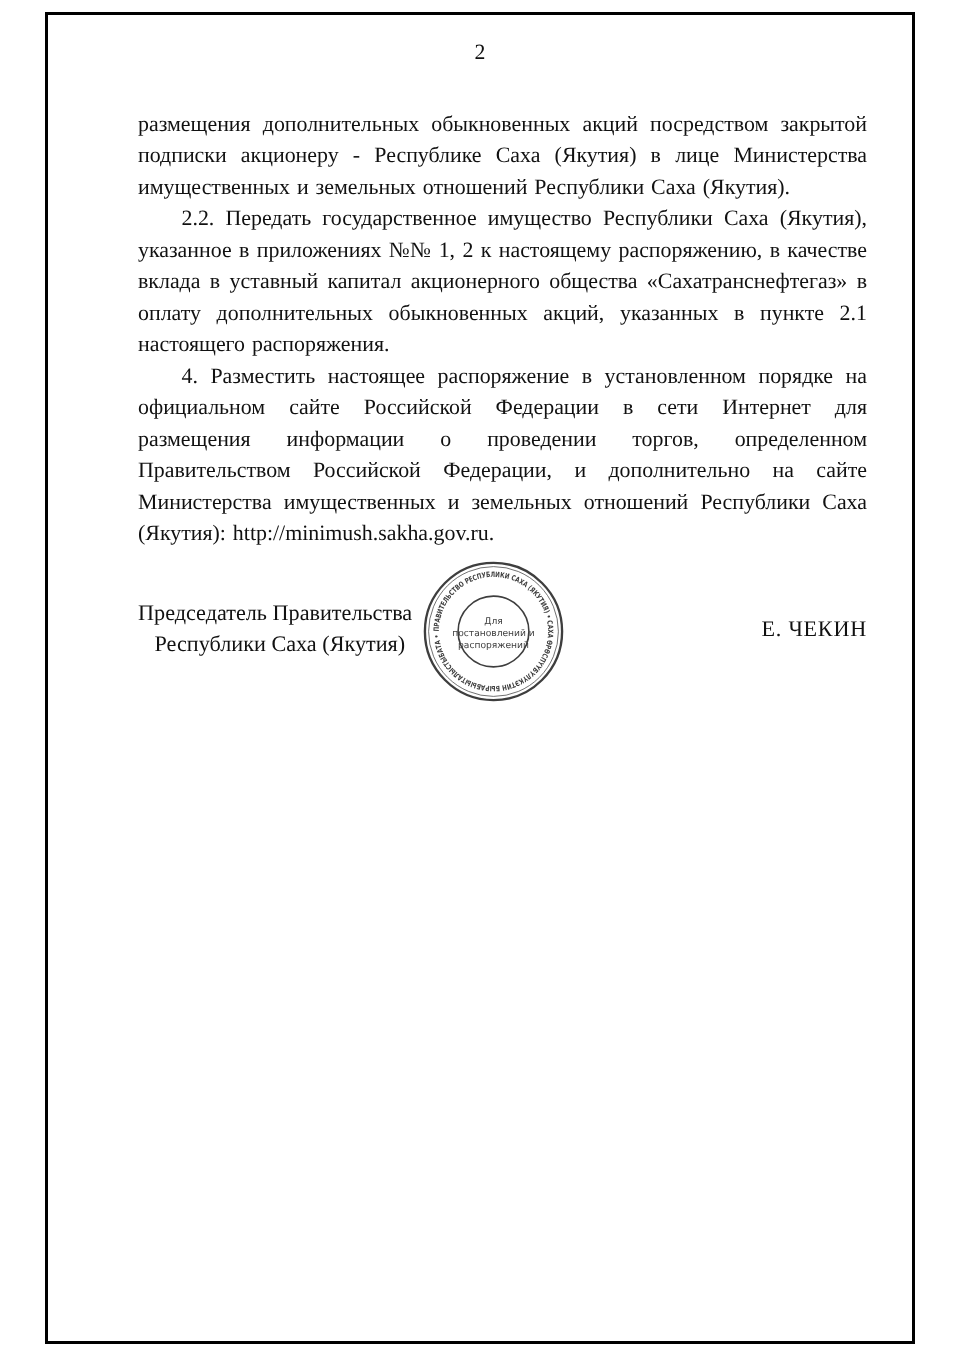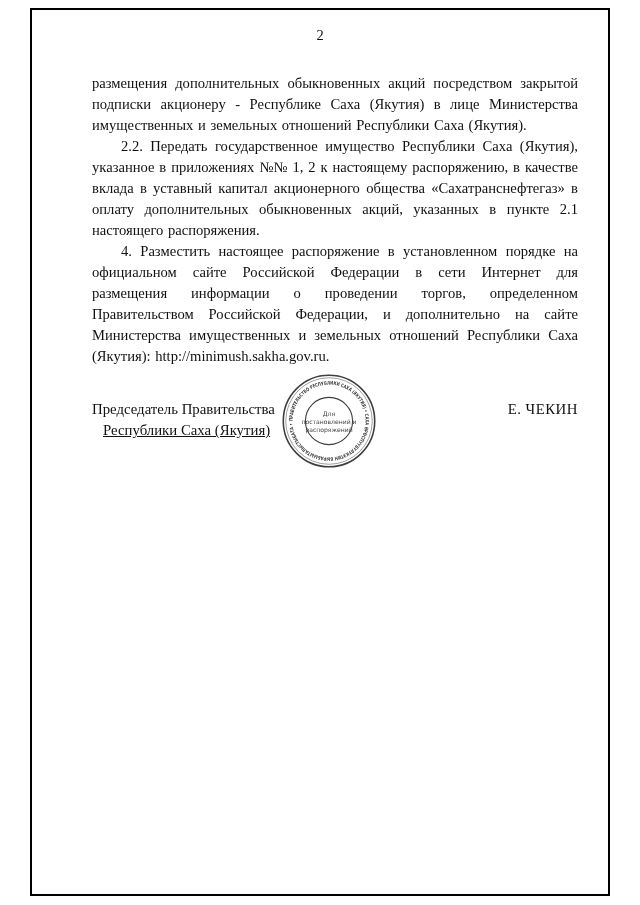--- a/index.html
+++ b/index.html
@@ -50,27 +50,26 @@
   .para.indented {
     text-indent: 29px;
   }
   .signature {
     position: absolute;
     left: 92px;
     top: 399px;
     width: 486px;
     display: flex;
     justify-content: space-between;
-    align-items: flex-start;
+    align-items: center;
     font-size: 14.8px;
     line-height: 21px;
   }
   .sig-line2 {
     padding-left: 11px;
-    text-decoration: underline;
   }
   .sig-name {
     white-space: nowrap;
     letter-spacing: 0.5px;
     margin-left: 12px;
   }
   .stamp {
     position: absolute;
     left: 270px;
     top: 362px;

